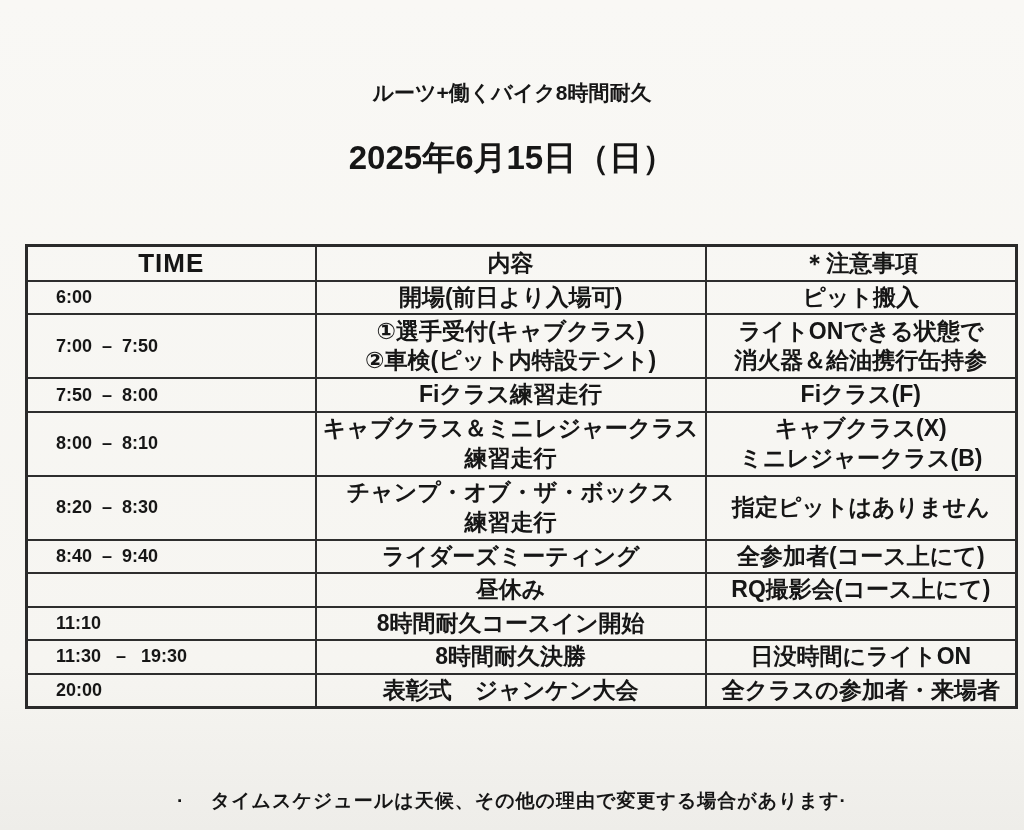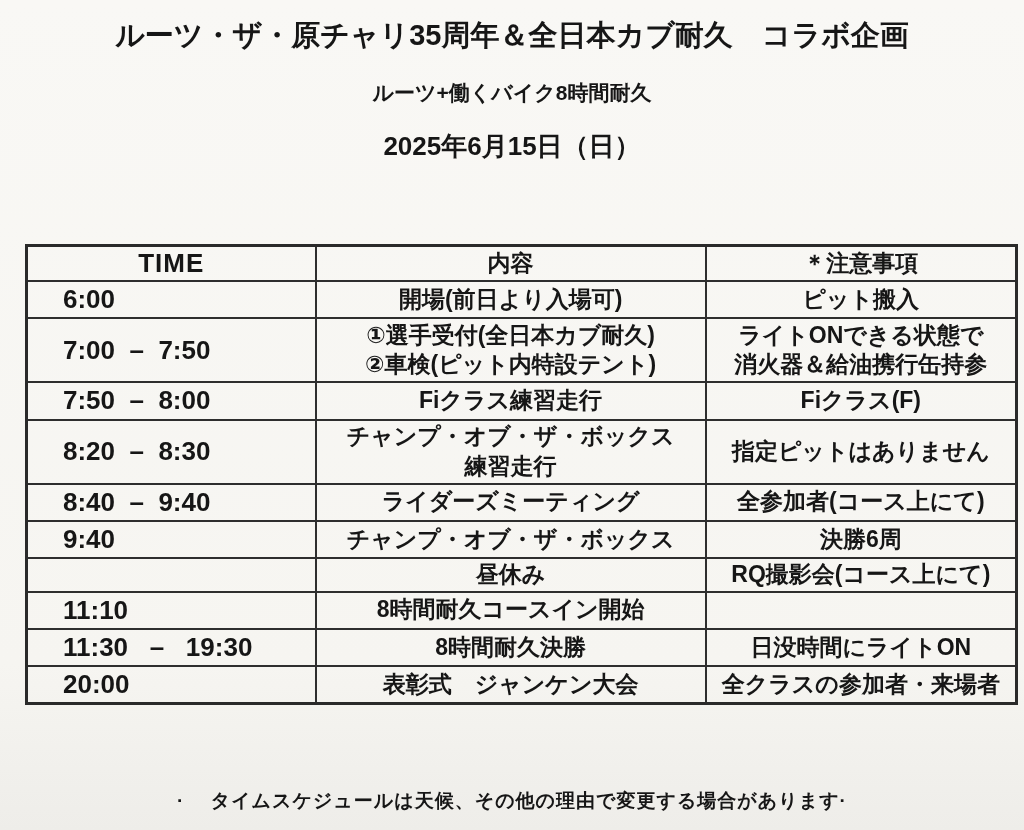--- a/index.html
+++ b/index.html
@@ -9,56 +9,55 @@
     font-weight:bold;color:#161616;
     background:#f7f6f2;
   }
   .page{
     position:relative;width:1024px;height:830px;overflow:hidden;
     background:linear-gradient(180deg,#f9f8f5 0%,#f6f5f1 80%,#eeede9 100%);
   }
   .center-line{position:absolute;left:0;width:100%;text-align:center;margin:0;}
   .t1{top:16px;font-size:29px;letter-spacing:0px;}
   .t2{top:79px;font-size:21px;}
-  .date-line{top:129px;font-size:26px;}
+  .date-line{top:136px;font-size:33px;}
   .sched-title{top:192px;font-size:33px;letter-spacing:3px;}
 
   table.schedule{
     position:absolute;top:244px;left:25px;width:993px;
     border-collapse:collapse;table-layout:fixed;
     border:3px solid #2a2a2a;
   }
   .schedule th,.schedule td{
     border:2px solid #2e2e2e;
     padding:1px 4px;
     vertical-align:middle;
   }
   .schedule th{font-size:23px;height:27px;text-align:center;}
   .schedule th.c-time{font-size:26px;letter-spacing:1px;}
   .schedule td{
     font-size:23px;text-align:center;
     white-space:pre-line;line-height:1.28;
   }
   .schedule td.time{
-    text-align:left;padding-left:35px;
-    font-size:26px;white-space:pre;
+    text-align:left;padding-left:28px;
+    font-size:18px;white-space:pre;
   }
   tr.h1 td{height:29px;}
   tr.h2 td{height:60px;}
   .footnote{
     position:absolute;top:788px;left:0;width:100%;
     text-align:center;font-size:19px;letter-spacing:1px;
   }
 </style>
 </head>
 <body>
 
 <div class="page">
 
-  <h1 class="center-line t1">ルーツ・ザ・原チャリ35周年＆全日本カブ耐久　コラボ企画</h1>
   <h2 class="center-line t2">ルーツ+働くバイク8時間耐久</h2>
   <div class="center-line date-line">2025年6月15日（日）</div>
 
   <table class="schedule">
     <colgroup>
       <col style="width:29.2%">
       <col style="width:39.4%">
       <col style="width:31.4%">
     </colgroup>
     <thead>
@@ -69,45 +68,47 @@
       </tr>
     </thead>
     <tbody>
       <tr class="h1">
         <td class="time">6:00</td>
         <td>開場(前日より入場可)</td>
         <td>ピット搬入</td>
       </tr>
       <tr class="h2">
         <td class="time">7:00  –  7:50</td>
-        <td>①選手受付(全日本カブ耐久)
+        <td>①選手受付(キャブクラス)
 ②車検(ピット内特設テント)</td>
         <td>ライトONできる状態で
 消火器＆給油携行缶持参</td>
       </tr>
       <tr class="h1">
         <td class="time">7:50  –  8:00</td>
         <td>Fiクラス練習走行</td>
         <td>Fiクラス(F)</td>
+      </tr>
+      <tr class="h2">
+        <td class="time">8:00  –  8:10</td>
+        <td>キャブクラス＆ミニレジャークラス
+練習走行</td>
+        <td>キャブクラス(X)
+ミニレジャークラス(B)</td>
       </tr>
       <tr class="h2">
         <td class="time">8:20  –  8:30</td>
         <td>チャンプ・オブ・ザ・ボックス
 練習走行</td>
         <td>指定ピットはありません</td>
       </tr>
       <tr class="h1">
         <td class="time">8:40  –  9:40</td>
         <td>ライダーズミーティング</td>
         <td>全参加者(コース上にて)</td>
-      </tr>
-      <tr class="h1">
-        <td class="time">9:40</td>
-        <td>チャンプ・オブ・ザ・ボックス</td>
-        <td>決勝6周</td>
       </tr>
       <tr class="h1">
         <td class="time"></td>
         <td>昼休み</td>
         <td>RQ撮影会(コース上にて)</td>
       </tr>
       <tr class="h1">
         <td class="time">11:10</td>
         <td>8時間耐久コースイン開始</td>
         <td></td>

